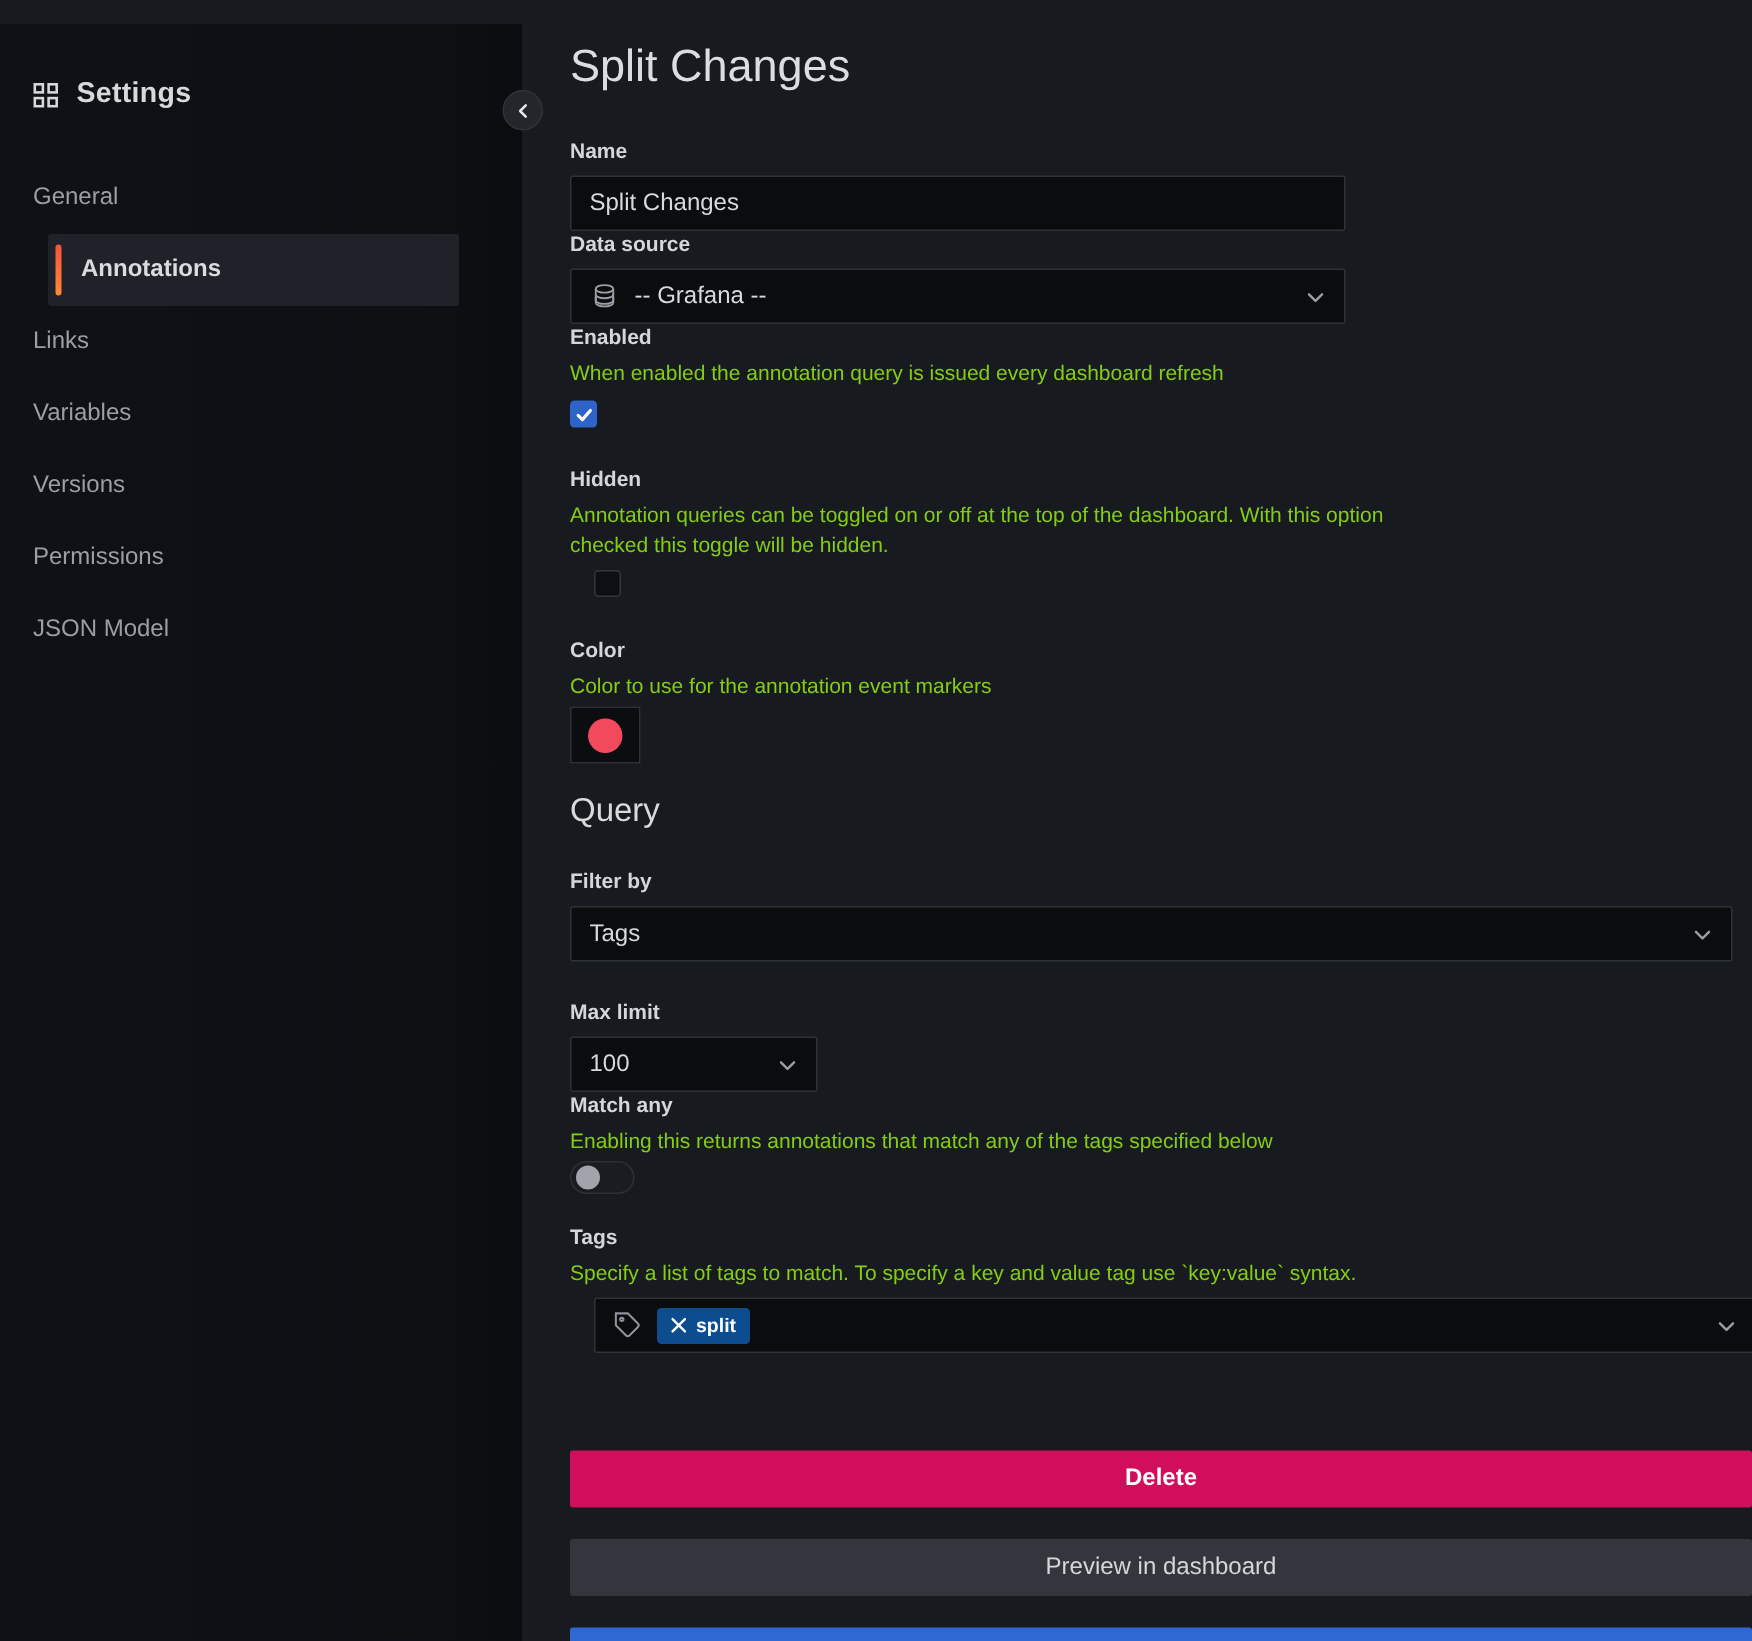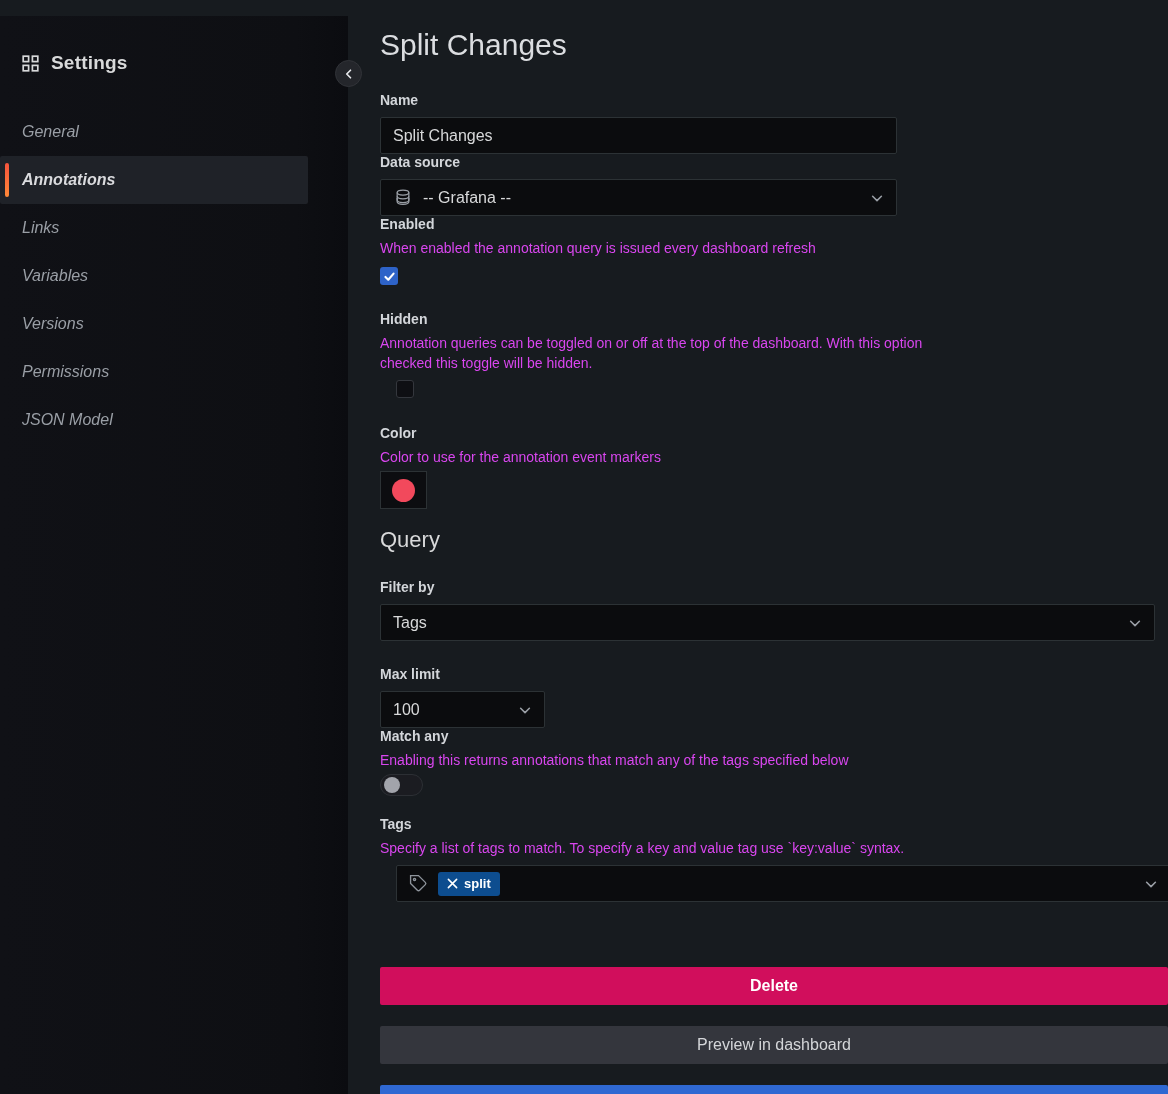--- a/index.html
+++ b/index.html
@@ -19,25 +19,25 @@
     padding-top:36px;
   }
   .sidebar-header {
     display:flex; align-items:center; gap:12px;
     padding-left:22px; margin-bottom:34px;
   }
   .sidebar-header .title { font-size:19px; font-weight:700; color:#d8d9da; letter-spacing:.2px; }
   .nav-item {
     position:relative; display:flex; align-items:center;
     height:48px; padding-left:22px; font-size:16px; color:#9a9fa6;
-    cursor:pointer; user-select:none;font-style:italic;
+    cursor:pointer; user-select:none;
   }
   .nav-item.active {
     background:#1f2228; color:#dadbde; font-weight:700;
-    width:308px; border-radius:2px;
+    width:274px; border-radius:2px;margin-left:32px;
   }
   .nav-item.active::before {
     content:""; position:absolute; left:5px; top:7px; bottom:7px; width:4px;
     border-radius:2px; background:linear-gradient(180deg,#f5533c 0%, #ff8838 100%);
   }
 
   
   .collapse-btn {
     position:absolute; left:335px; top:60px; width:27px; height:27px;
     border-radius:50%; background:#24262b; border:1px solid #313338;
@@ -45,21 +45,21 @@
   }
 
   
   .content {
     position:absolute; left:348px; top:0; right:0; bottom:0;
     background:#171b1f; padding:26px 0 0 32px;
   }
   .page-title { font-size:30px; font-weight:400; color:#dbdde0; line-height:38px; }
 
   .field-label { font-size:14px; font-weight:700; color:#d3d6da; line-height:17px; }
-  .field-desc  { font-size:14px; font-weight:400; color:#d946ef; line-height:20px; }
+  .field-desc  { font-size:14px; font-weight:400; color:#84cc16; line-height:20px; }
 
   .fw { width:517px; }          
   .xw { width:775px; }          
 
   .text-input {
     display:block; height:37px; background:#0b0c0e; border:1px solid #2c3235;
     border-radius:2px; color:#d8d9da; font-size:16px; padding:0 12px;
     font-family:"Liberation Sans", sans-serif; outline:none;
   }
 

